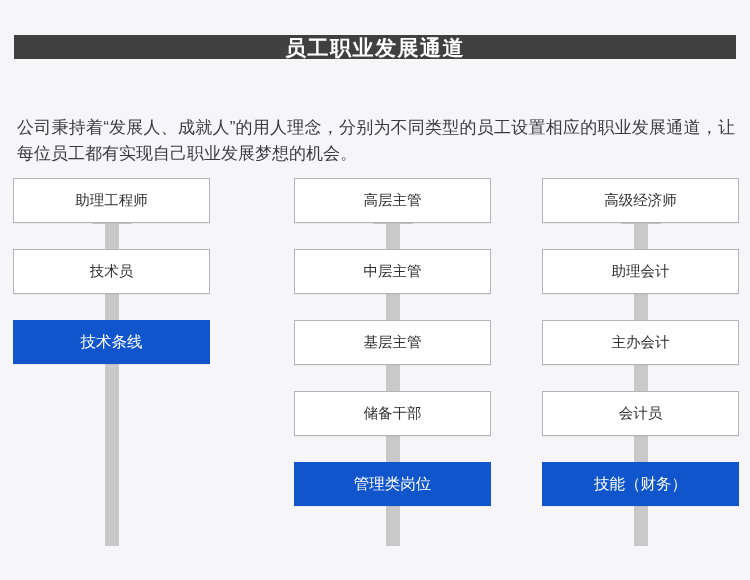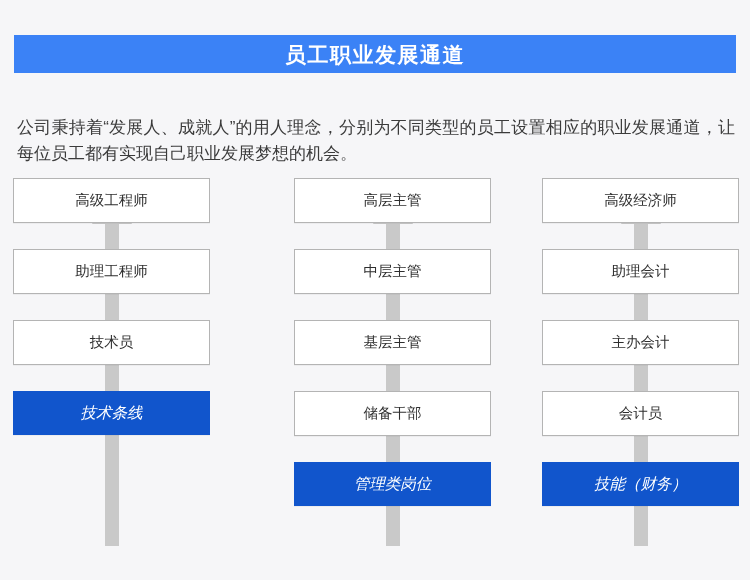--- a/index.html
+++ b/index.html
@@ -15,22 +15,22 @@
     overflow: hidden;
     position: relative;
   }
 
   
   .banner {
     position: absolute;
     left: 14px;
     top: 35px;
     width: 722px;
-    height: 38px;
-    background: #3b82f6;
+    height: 24px;
+    background: #404040;
     display: flex;
     align-items: center;
     justify-content: center;
     box-sizing: border-box;
   }
   .banner-title {
     color: #ffffff;
     font-size: 21px;
     font-weight: bold;
     letter-spacing: 1.5px;
@@ -104,44 +104,40 @@
   }
 
   .node.base {
     background: #1155cc;
     border: 1px solid #1155cc;
     color: #ffffff;
     height: 44px;
     font-size: 15.5px;
     margin-bottom: 14px;
     margin-top: 1px;
-    font-style: italic;
   }
 </style>
 </head>
 <body>
 
 <div class="banner">
   <div class="banner-title">员工职业发展通道</div>
 </div>
 
 <p class="intro">公司秉持着“发展人、成就人”的用人理念，分别为不同类型的员工设置相应的职业发展通道，让每位员工都有实现自己职业发展梦想的机会。</p>
 
 <div class="columns">
 
   <div class="column col-0">
     <div class="arrow">
       <svg width="44" height="368" viewBox="0 0 44 368" xmlns="http://www.w3.org/2000/svg">
         <polygon points="22,4 42,46 29,46 29,368 15,368 15,46 2,46" fill="#c9c9c9"></polygon>
       </svg>
     </div>
     <div class="stack">
-      <div class="node">
-        <span>高级工程师</span>
-      </div>
       <div class="node">
         <span>助理工程师</span>
       </div>
       <div class="node">
         <span>技术员</span>
       </div>
       <div class="node base">
         <span>技术条线</span>
       </div>
     </div>

